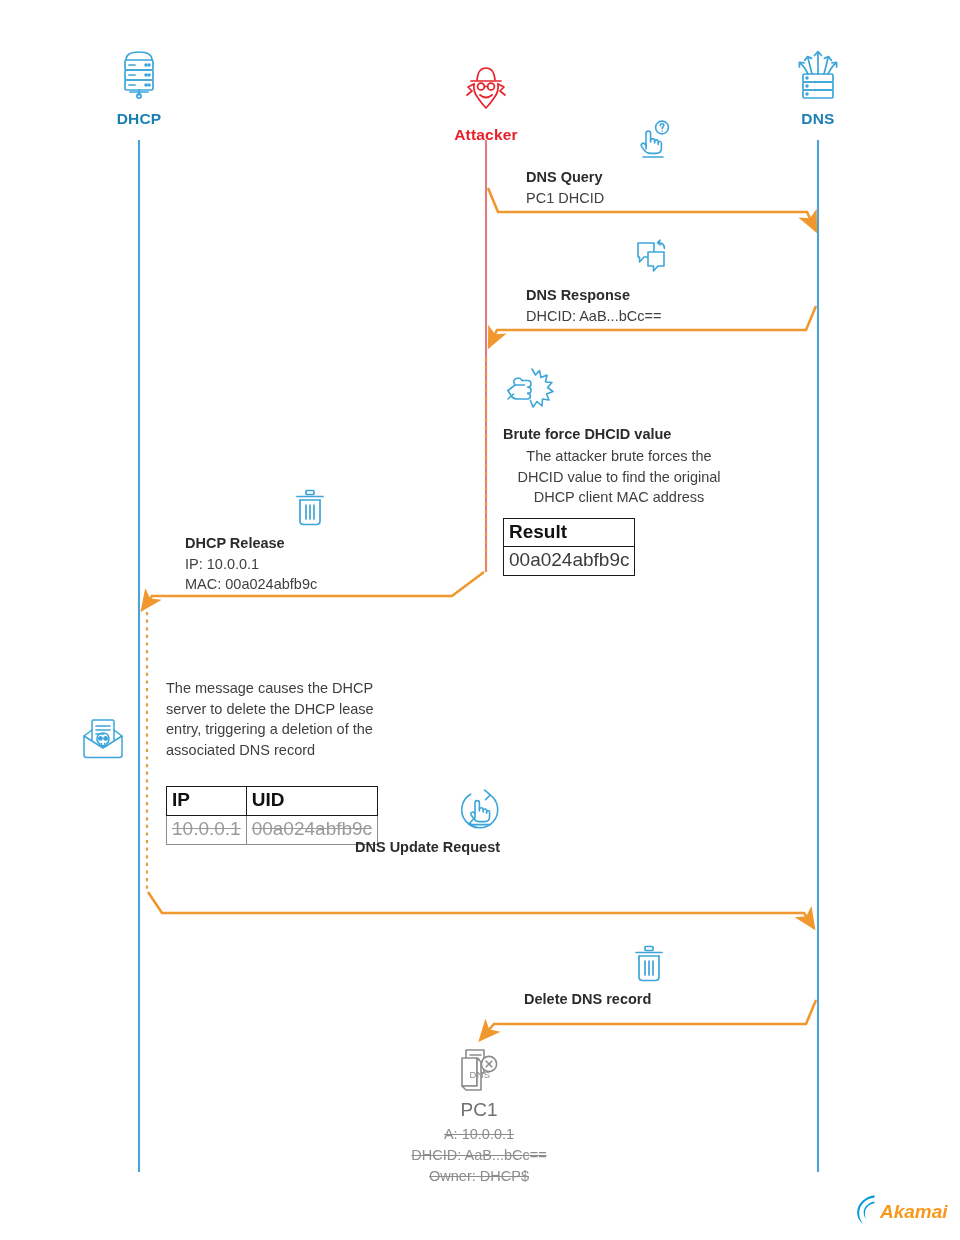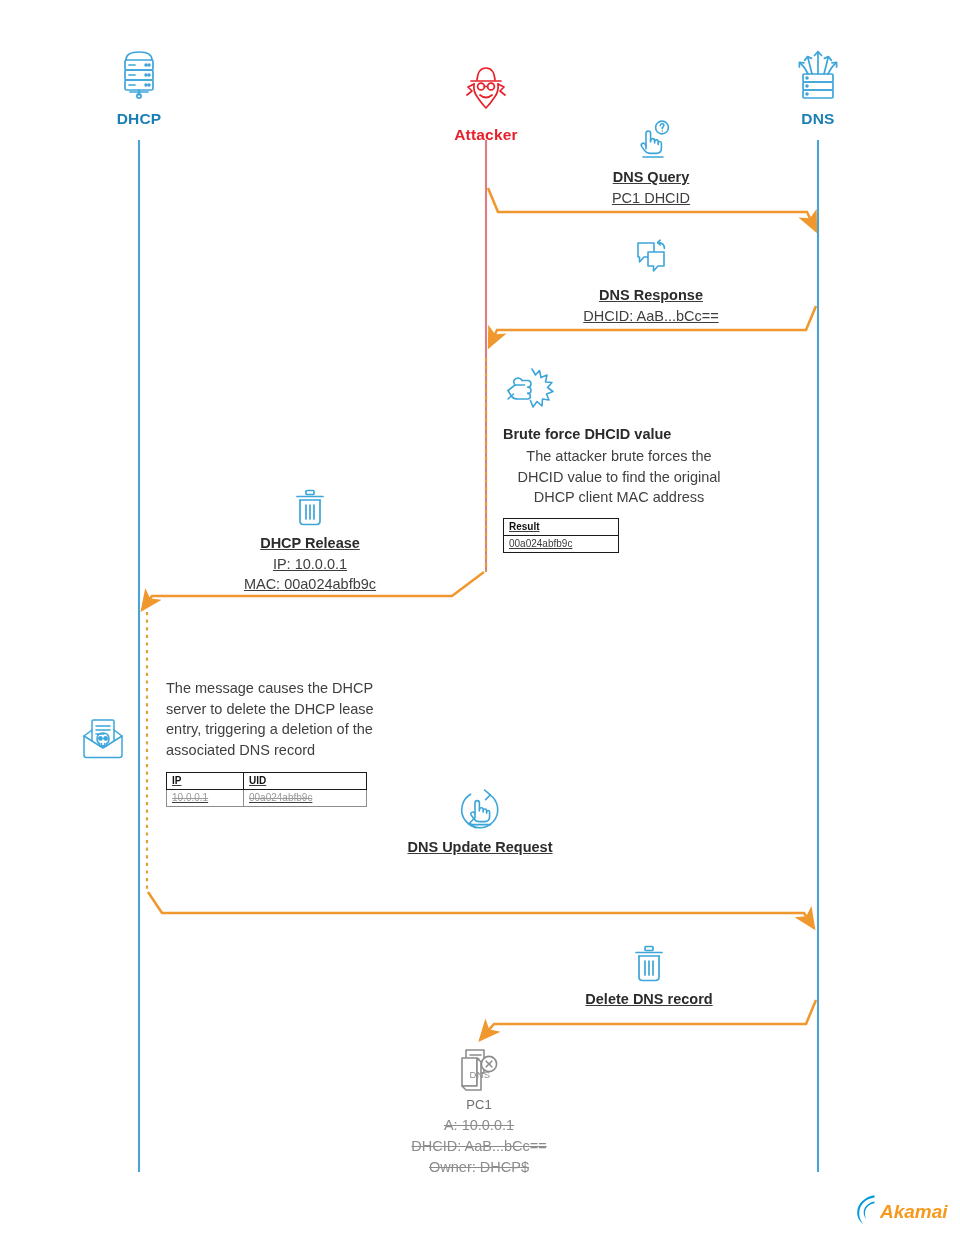--- a/index.html
+++ b/index.html
@@ -15,42 +15,42 @@
   svg.layer{position:absolute;left:0;top:0;width:960px;height:1240px;pointer-events:none;}
 
   
   .actor{position:absolute;text-align:center;}
   .actor .ic{height:62px;display:flex;align-items:flex-end;justify-content:center;}
   .actor .nm{font-size:15.5px;font-weight:700;letter-spacing:.2px;margin-top:8px;}
   .nm-dhcp,.nm-dns{color:#1a7fb5;}
   .nm-atk{color:#e8202a;}
 
   
-  .msg{position:absolute;text-align:center;text-decoration:underline;}
+  .msg{position:absolute;text-align:left;}
   .msg .ic{display:flex;justify-content:center;align-items:flex-end;height:44px;margin-bottom:6px;}
   .msg .title{font-size:14.5px;font-weight:700;color:#2b2b2b;line-height:1.35;}
   .msg .sub{font-size:14.5px;font-weight:400;color:#3f3f3f;line-height:1.38;white-space:pre-line;}
 
   
   .note{position:absolute;}
   .note .ic{margin-bottom:8px;}
   .note .ntitle{font-size:14.5px;font-weight:700;color:#2b2b2b;margin-bottom:4px;}
   .note .nbody{font-size:14.5px;color:#3f3f3f;line-height:1.42;}
 
   
-  table.box{border-collapse:collapse;font-size:10px;text-decoration:underline;}
+  table.box{border-collapse:collapse;font-size:19px;}
   table.box td{border:1.6px solid #1a1a1a;padding:1px 5px 2px 5px;line-height:1.3;white-space:nowrap;}
   table.box td.hd{font-weight:700;color:#111;}
   table.box td.struck{color:#9a9a9a;text-decoration:line-through;}
   table.box tr.struckrow td{border-color:#8d8d8d;}
 
   
   .record{position:absolute;text-align:center;}
   .record .ic{display:flex;justify-content:center;margin-bottom:2px;}
-  .record .rname{font-size:13px;color:#6f6f6f;line-height:1.45;}
+  .record .rname{font-size:19px;color:#6f6f6f;line-height:1.45;}
   .record .rline{font-size:14.5px;color:#8c8c8c;text-decoration:line-through;line-height:1.45;white-space:nowrap;}
 
   
   .logo{position:absolute;left:852px;top:1192px;width:98px;height:34px;}
 </style>
 </head>
 <body>
 
 <div class="canvas">
 
@@ -232,21 +232,21 @@
         </g>
       </svg>
     </div>
     <div class="title">DHCP Release</div>
     <div class="sub">IP: 10.0.0.1
 MAC: 00a024abfb9c</div>
   </div>
 
   <div class="note" style="left:166px;top:678px;width:250px;">
     <div class="nbody" style="width:236px;">The message causes the DHCP server to delete the DHCP lease entry, triggering a deletion of the associated DNS record</div>
-    <table class="box" style="margin-top:12px;">
+    <table class="box" style="margin-top:26px;">
       <tbody>
           <tr>
         <td class="hd" style="width:66px;">IP</td>
         <td class="hd" style="width:112px;">UID</td>
       </tr>
       <tr class="struckrow">
         <td class="struck">10.0.0.1</td>
         <td class="struck">00a024abfb9c</td>
       </tr>
     </tbody>

